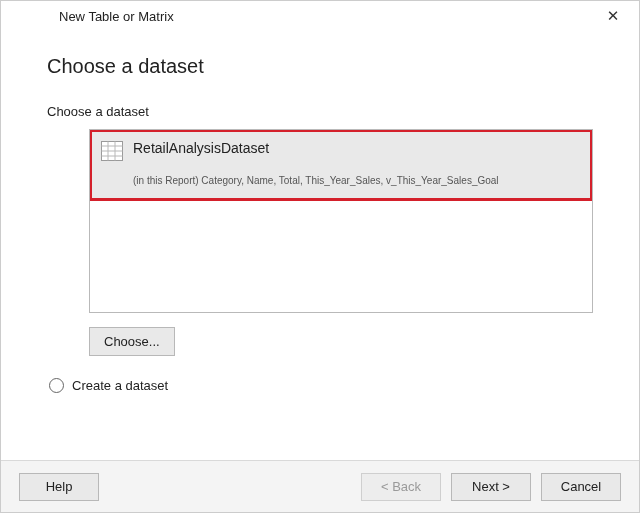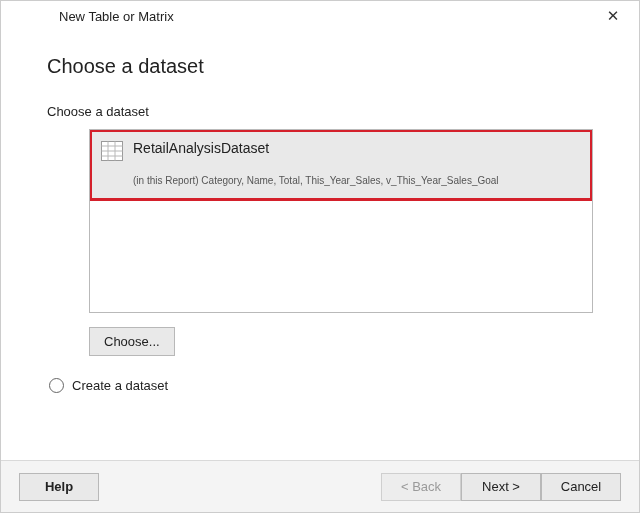--- a/index.html
+++ b/index.html
@@ -122,22 +122,23 @@
   }
   .footer .spacer { flex: 1; }
   .btn {
     min-width: 80px;
     height: 28px;
     padding: 0 14px;
     font-size: 13px;
     background: #e9e9e9;
     border: 1px solid #b8b8b8;
     color: #222;
+    margin-left: 10px;
   }
-  .btn:first-child { margin-left: 0; font-weight: bold; }
+  .btn:first-child { margin-left: 0; }
   .btn[disabled] {
     color: #9a9a9a;
     background: #ededed;
     border-color: #cfcfcf;
   }
 </style>
 </head>
 <body>
 
 <div class="titlebar">

